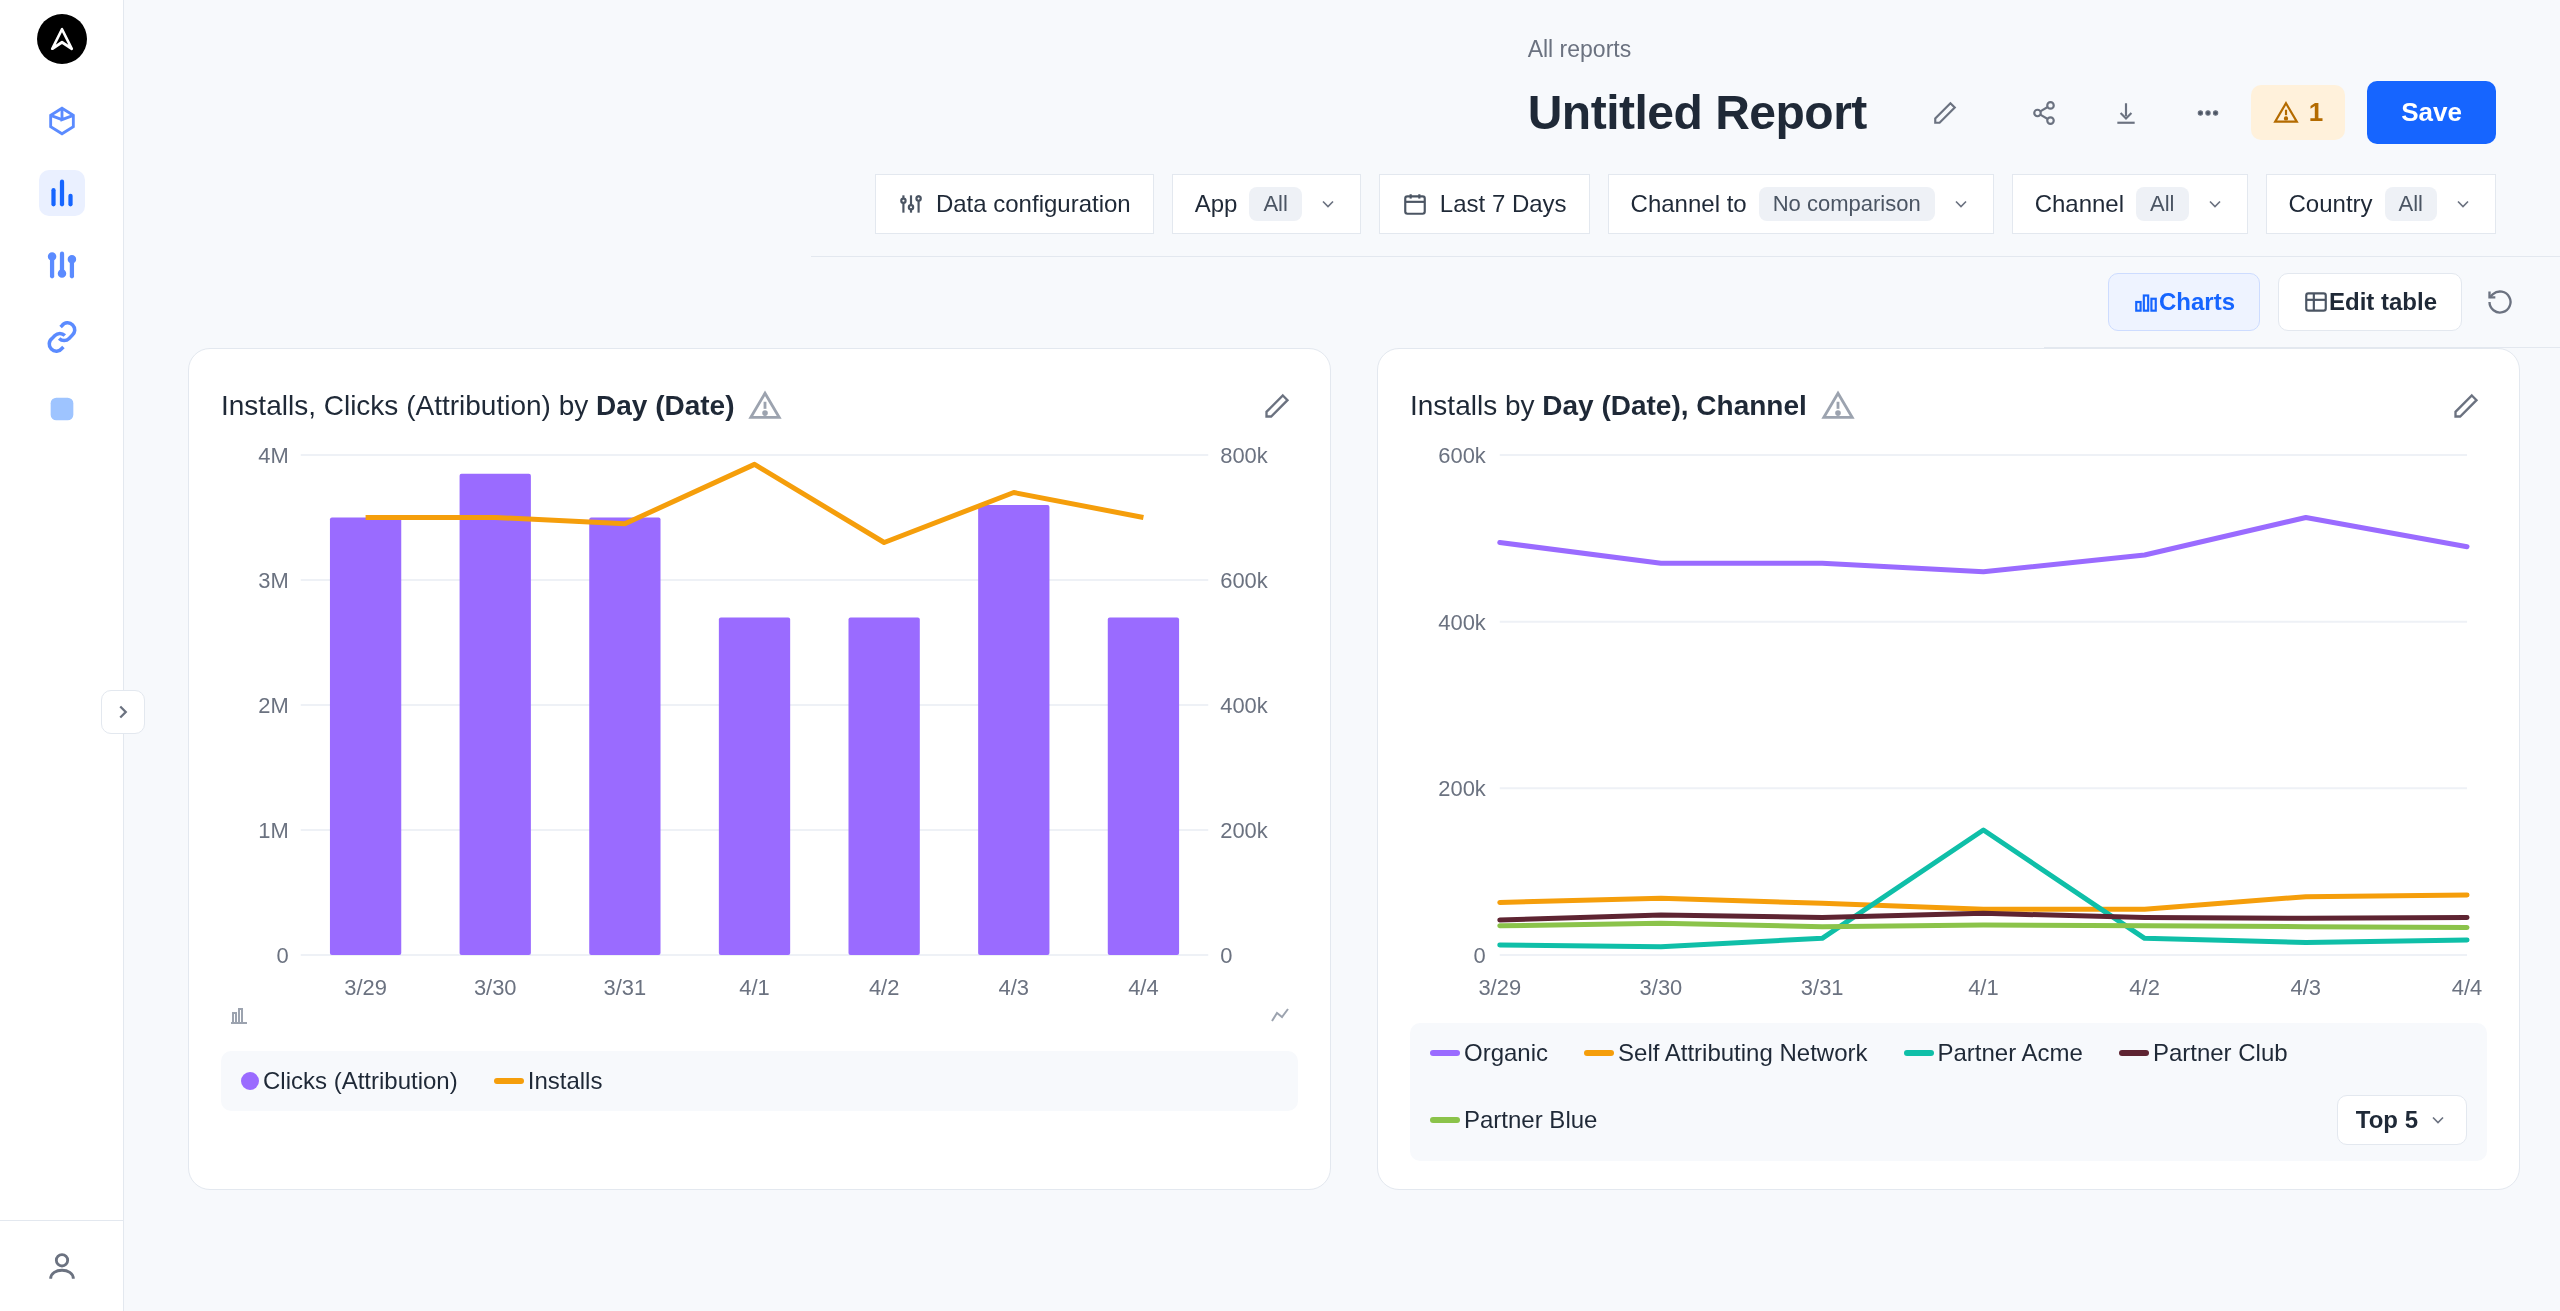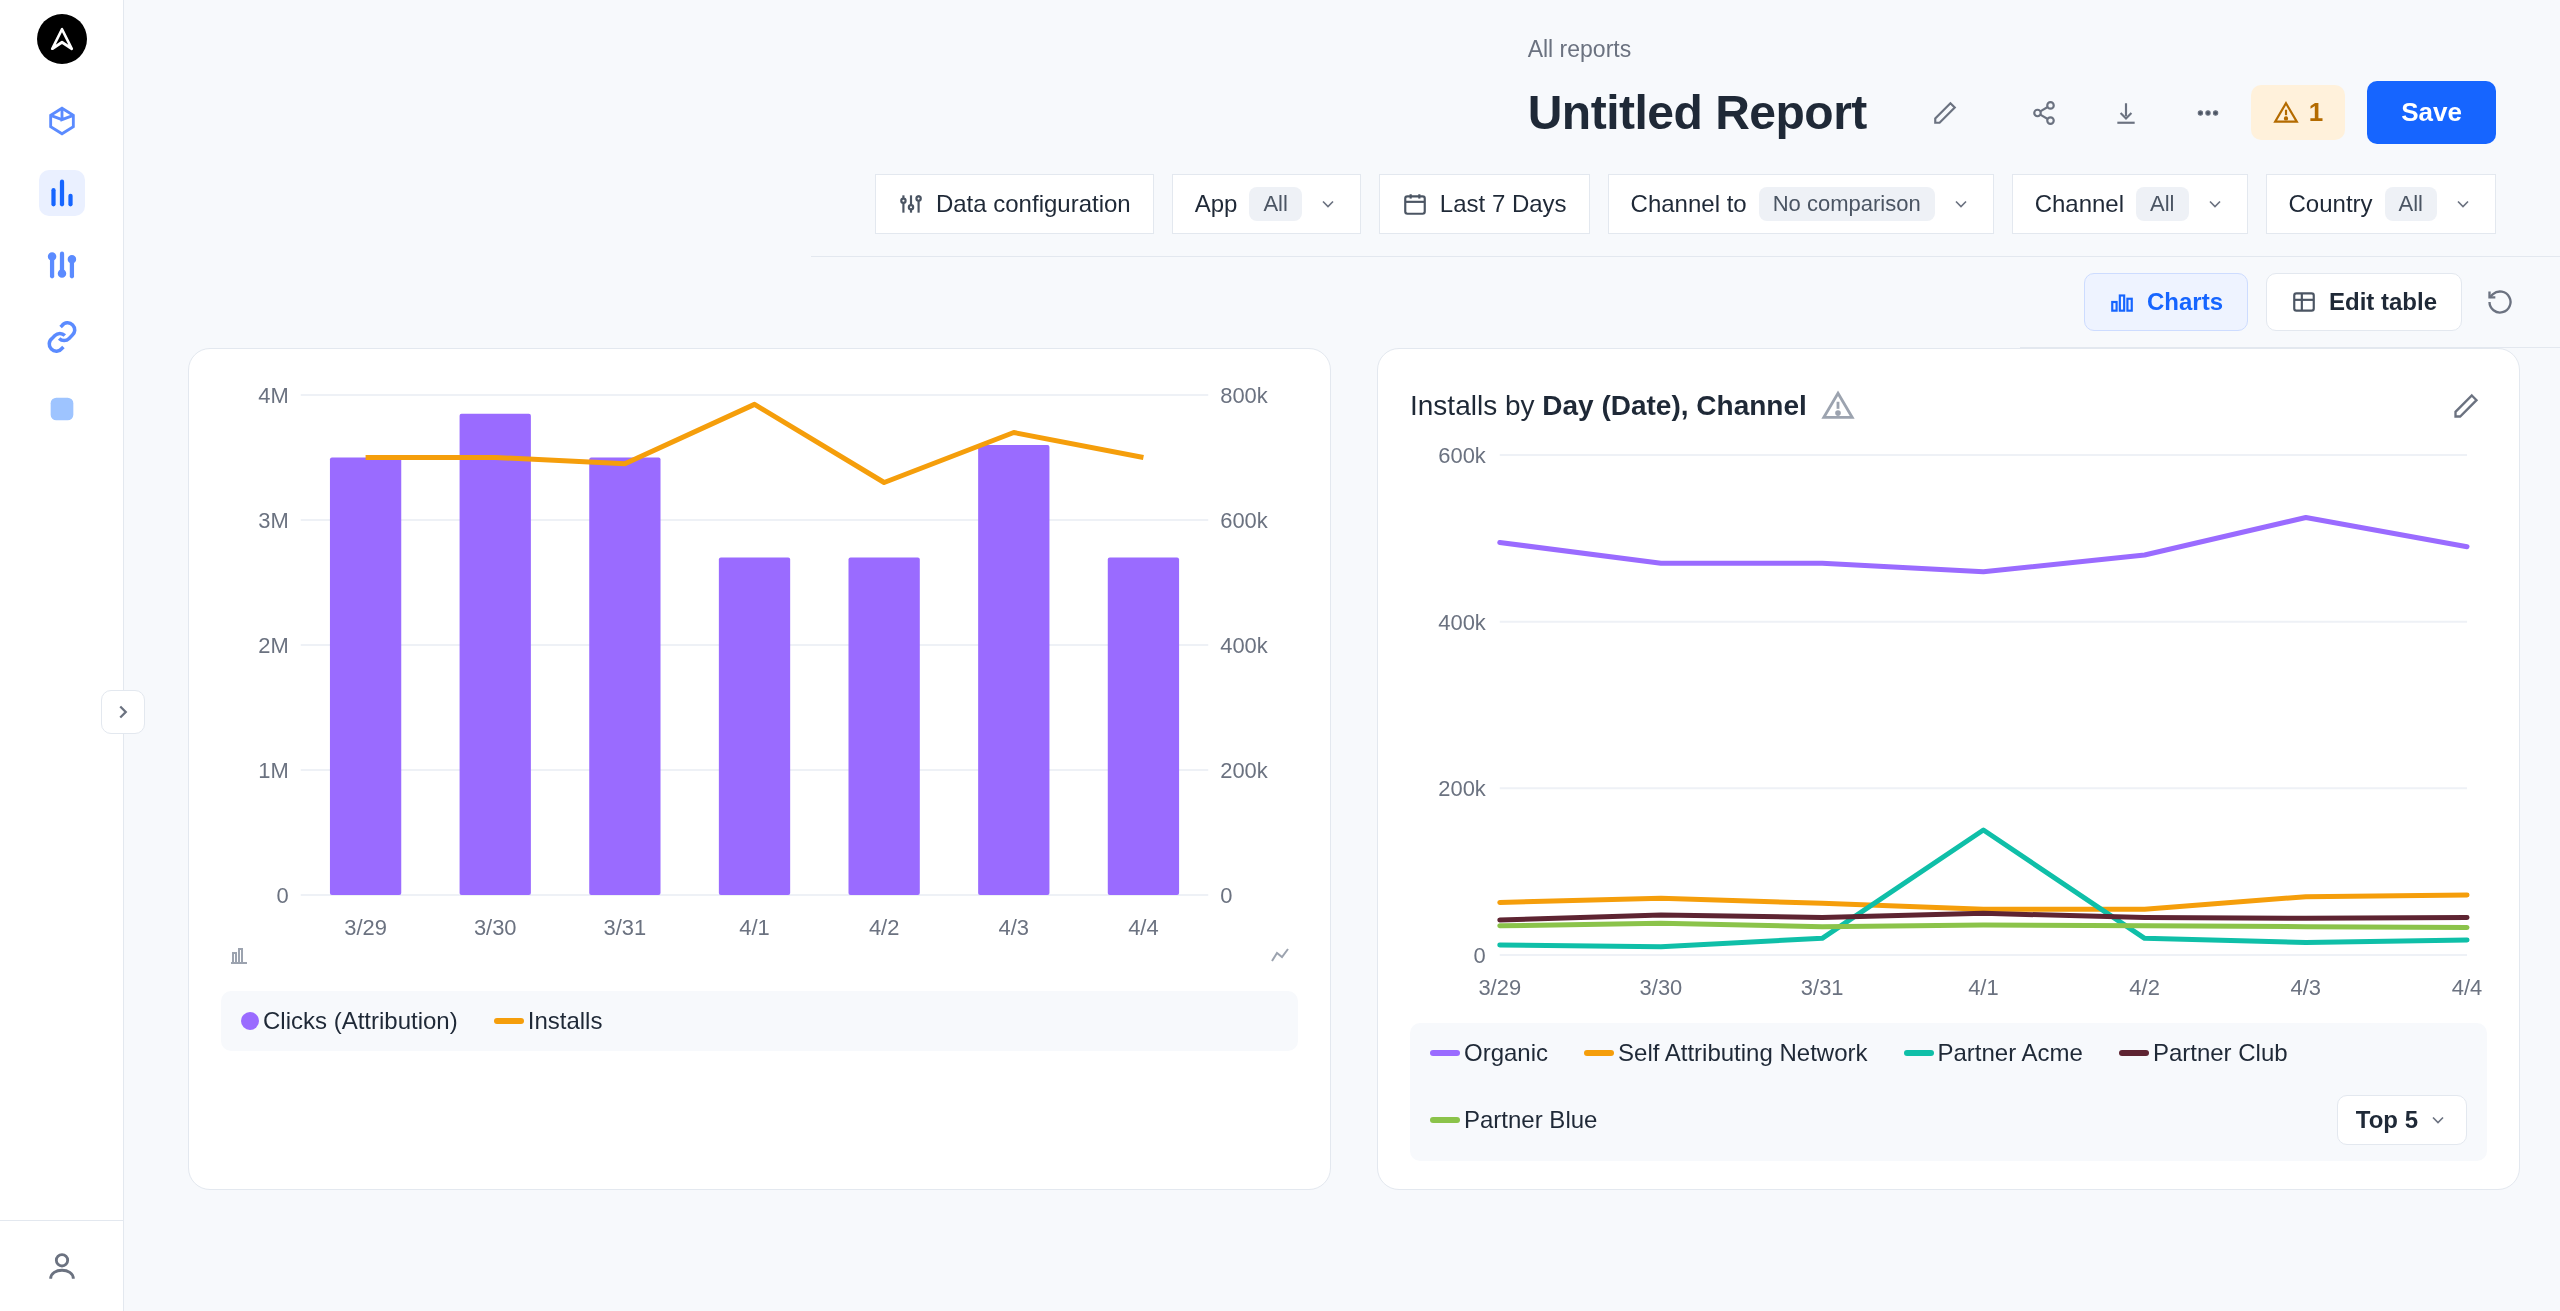--- a/index.html
+++ b/index.html
@@ -116,21 +116,21 @@
   }
   .pill svg.caret { width:20px; height:20px; margin-left:4px; }
 
   
   .subtoolbar {
     padding: 16px 40px 16px 64px;
     display:flex; align-items:center; justify-content:flex-end; gap:18px;
     border-bottom:1px solid var(--border);
   }
   .subtoolbar .btn {
-    display:flex; align-items:center; gap:12px;
+    display:flex; align-items:center; 
     border:1px solid var(--border); padding:14px 24px; border-radius:10px;
     font-size:24px; font-weight:600; cursor:pointer; background:#fff;
   }
   .subtoolbar .btn.active { background:#eef3ff; border-color:#cddcff; color:var(--primary); }
   .subtoolbar .btn svg { width:26px; height:26px; }
   .subtoolbar .round-icon {
     width:40px; height:40px; display:flex; align-items:center; justify-content:center;
     cursor:pointer;
   }
 
@@ -375,20 +375,35 @@
             <path d="M3 12a9 9 0 1 0 3-6.7L3 8"></path>
             <polyline points="3 3 3 8 8 8"></polyline>
           </svg>
       </div>
     </div>
 
 
     <div class="charts">
 
       <div class="card">
+        <div class="card-header">
+          <div class="card-title">
+            <span>Installs, Clicks (Attribution) by </span><span class="dim">Day (Date)</span>
+          </div>
+          <svg class="warn" viewBox="0 0 24 24" fill="none" stroke="#9ca3af" stroke-width="2">
+              <path d="M12 3 L22 20 H2 Z"></path>
+              <line x1="12" y1="9" x2="12" y2="14"></line>
+              <circle cx="12" cy="17" r="1" fill="#9ca3af"></circle>
+            </svg>
+          <div class="icon-btn edit">
+            <svg viewBox="0 0 24 24" fill="none" stroke="#6b7280" stroke-width="2">
+                <path d="M17 3l4 4L7 21H3v-4L17 3z"></path>
+              </svg>
+          </div>
+        </div>
         <div class="chart-body">
           <svg id="chart-left-svg" viewBox="0 0 1080 560" preserveAspectRatio="none">
               <line x1="80" y1="510" x2="990" y2="510" stroke="#eef1f6" stroke-width="2"></line>
               <text x="68" y="518" text-anchor="end" fill="#6b7280" font-size="22">0</text>
               <line x1="80" y1="385" x2="990" y2="385" stroke="#eef1f6" stroke-width="2"></line>
               <text x="68" y="393" text-anchor="end" fill="#6b7280" font-size="22">1M</text>
               <line x1="80" y1="260" x2="990" y2="260" stroke="#eef1f6" stroke-width="2"></line>
               <text x="68" y="268" text-anchor="end" fill="#6b7280" font-size="22">2M</text>
               <line x1="80" y1="135" x2="990" y2="135" stroke="#eef1f6" stroke-width="2"></line>
               <text x="68" y="143" text-anchor="end" fill="#6b7280" font-size="22">3M</text>

